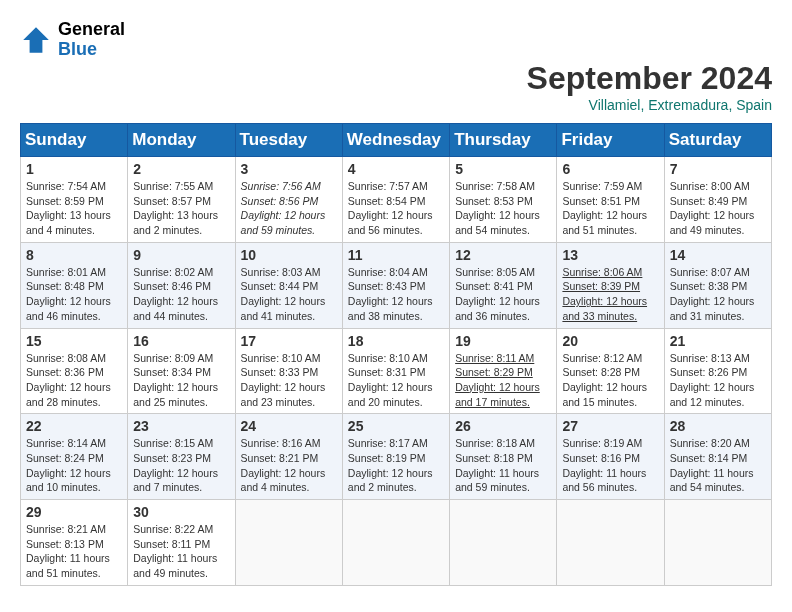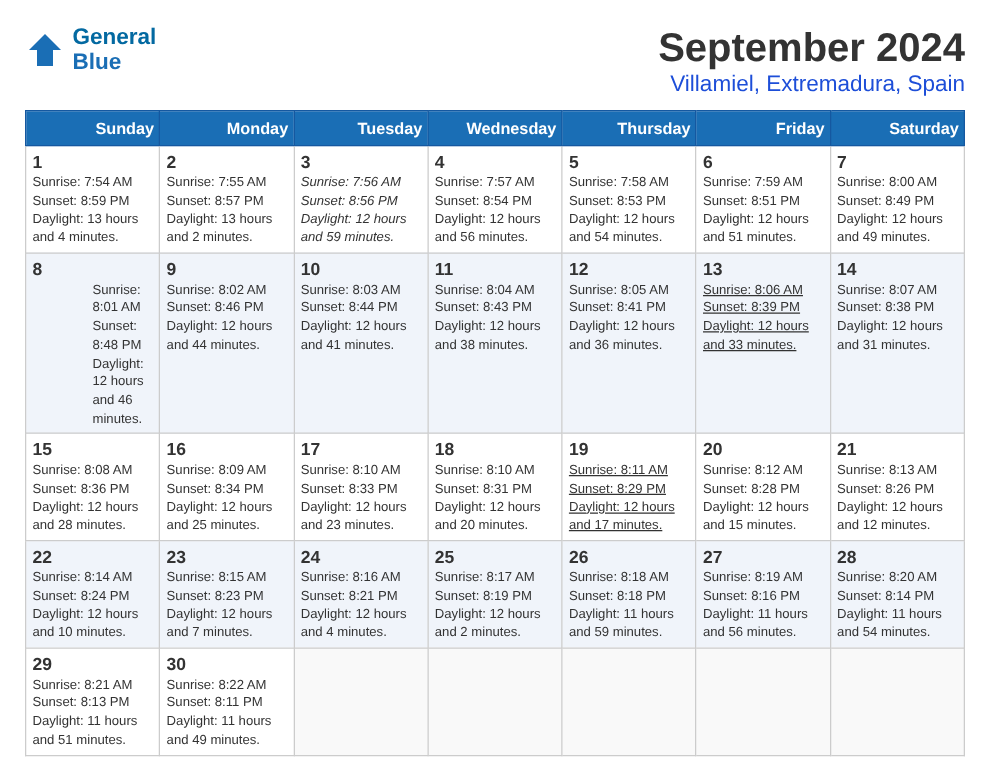--- a/index.html
+++ b/index.html
@@ -21,49 +21,50 @@
       align-items: center;
       gap: 6px;
     }
     .logo-text {
       font-size: 18px;
       font-weight: bold;
       color: #333;
       line-height: 1.1;
     }
     .logo-text span {
-      color: #0369a1;
+      color: #000000;
     }
     .logo-icon {
       width: 32px;
       height: 32px;
     }
     .title-area {
       text-align: right;
+      margin-top: 40px;
     }
     .month-title {
       font-size: 32px;
       font-weight: bold;
       color: #333;
     }
     .location {
-      font-size: 18px;
-      color: #1d4ed8;
+      font-size: 14px;
+      color: #0f766e;
     }
     .calendar {
       width: 100%;
       border-collapse: collapse;
       font-size: 11px;
     }
     .calendar th {
       background: #1a6eb5;
       color: #fff;
       padding: 6px 4px;
-      text-align: right;
-      font-size: 13px;
+      text-align: left;
+      font-size: 17px;
       font-weight: bold;
       border: 1px solid #1558a0;
     }
     .calendar td {
       border: 1px solid #ccc;
       vertical-align: top;
       padding: 4px 5px;
       width: 107px;
       min-height: 80px;
       background: #fff;
@@ -172,21 +173,21 @@
           <span class="day-num">7</span>
           <div class="day-info" style="white-space: pre-line;">Sunrise: 8:00 AM
 Sunset: 8:49 PM
 Daylight: 12 hours
 and 49 minutes.</div>
         </td>
       </tr>
       <tr>
         <td>
           <span class="day-num">8</span>
-          <div class="day-info" style="white-space: pre-line; margin-left: 48px;">Sunrise: 8:01 AM
+          <div class="day-info" style="white-space: pre-line;">Sunrise: 8:01 AM
 Sunset: 8:48 PM
 Daylight: 12 hours
 and 46 minutes.</div>
         </td>
         <td>
           <span class="day-num">9</span>
           <div class="day-info" style="white-space: pre-line;">Sunrise: 8:02 AM
 Sunset: 8:46 PM
 Daylight: 12 hours
 and 44 minutes.</div>

